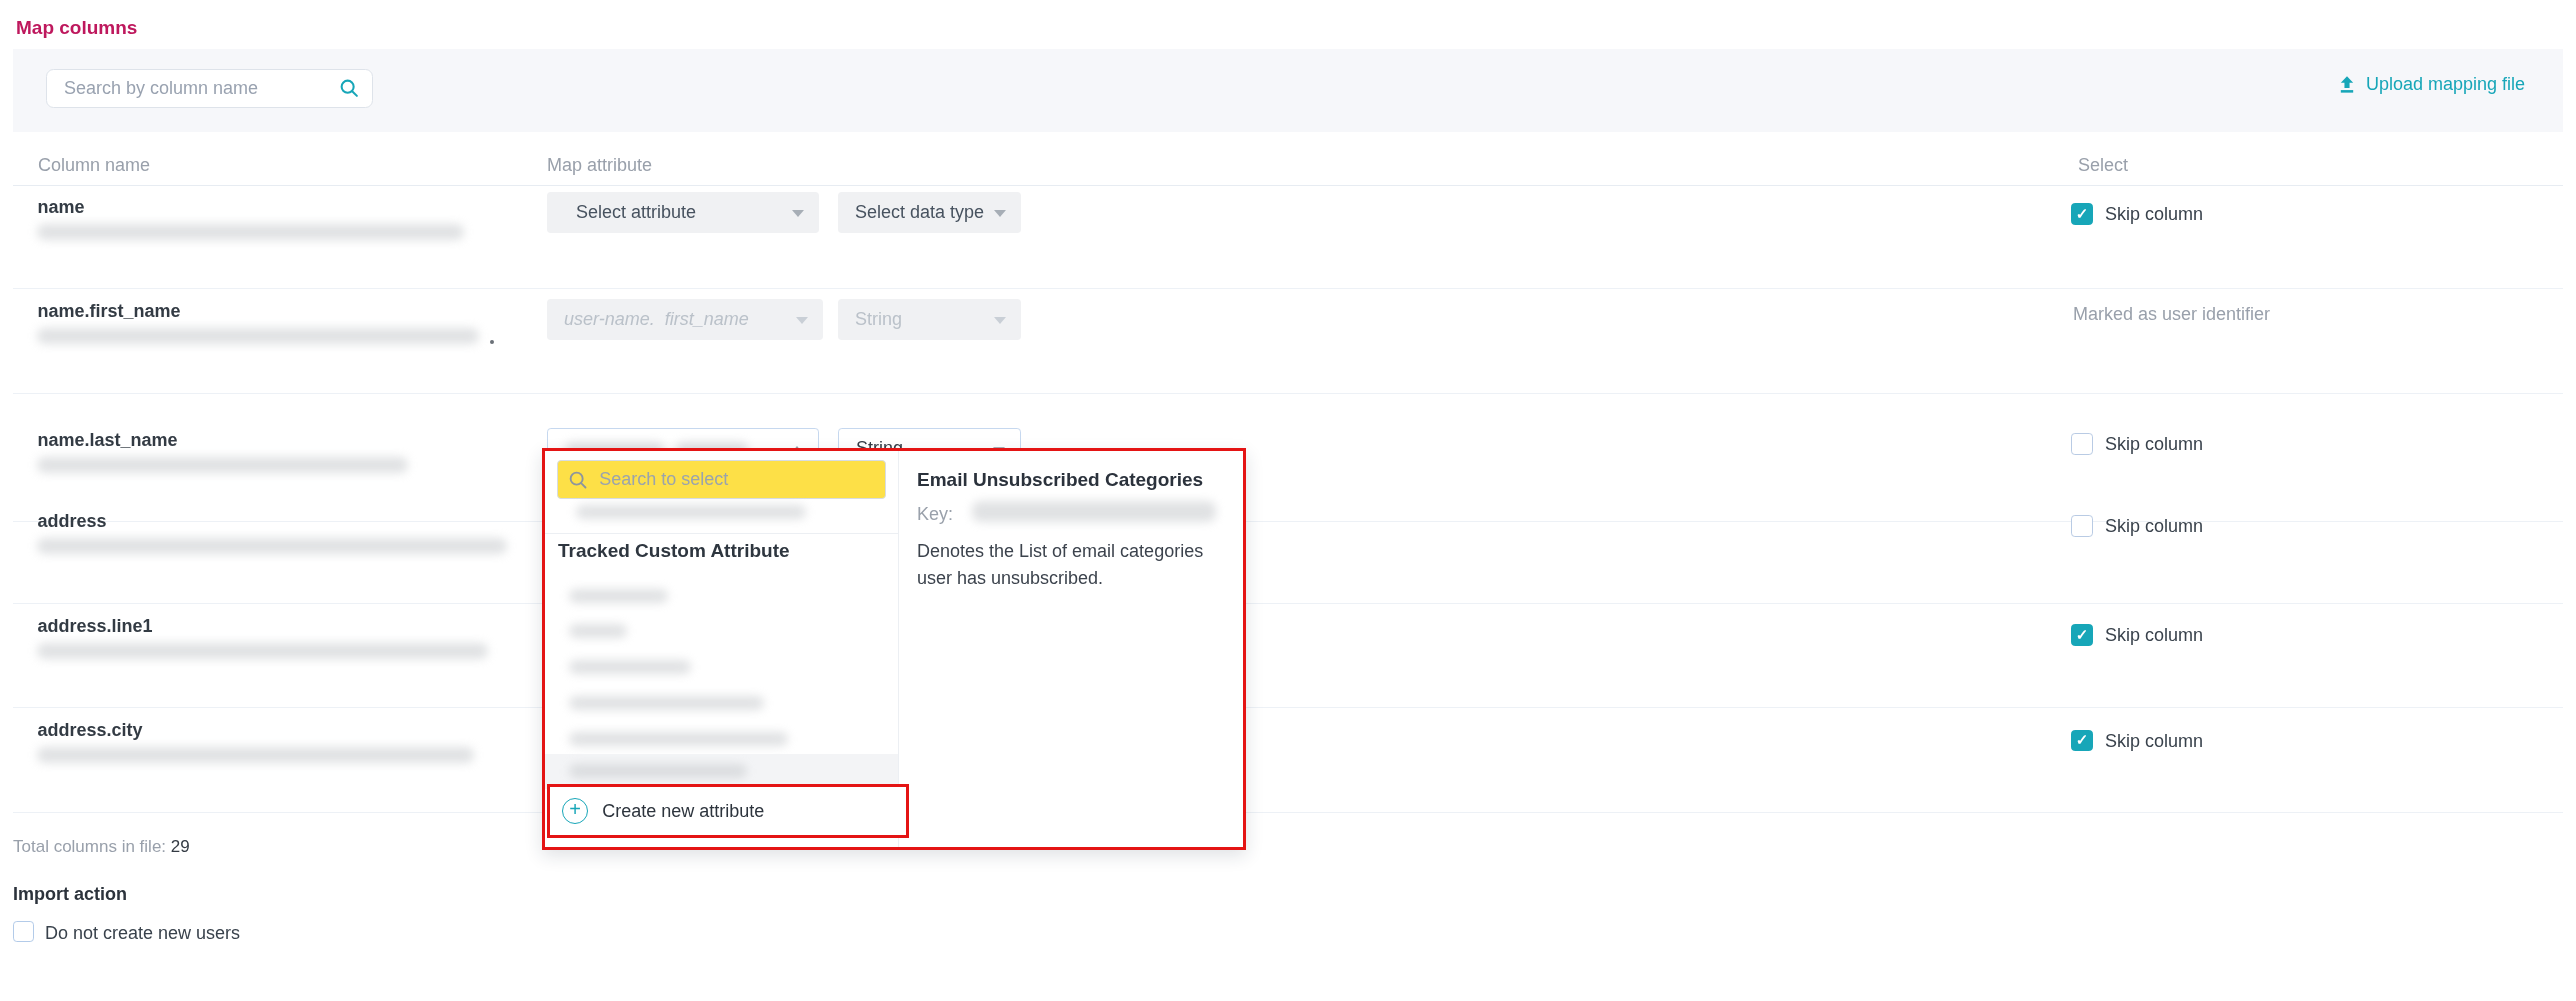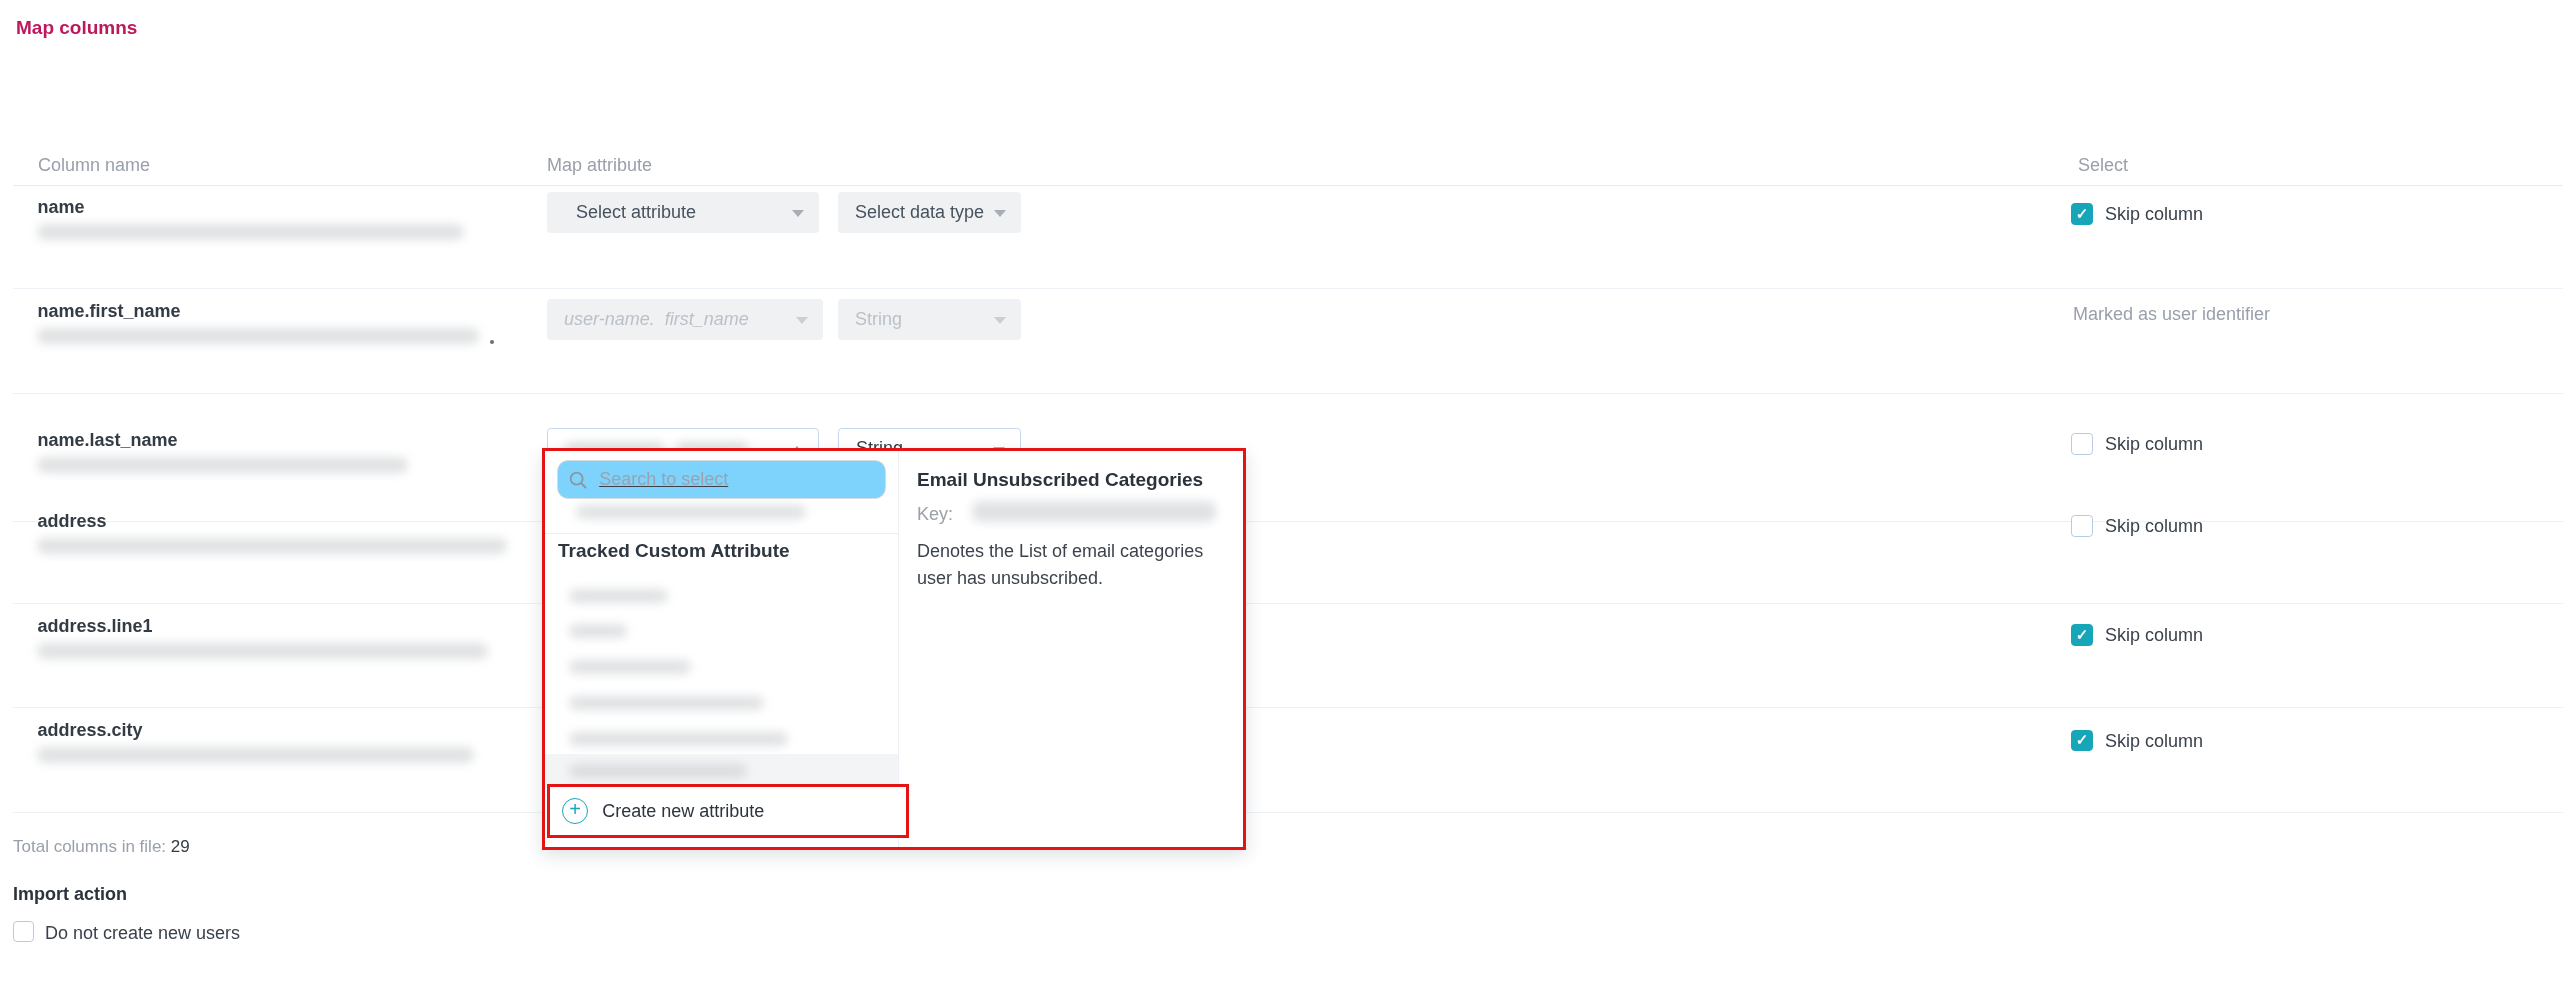--- a/index.html
+++ b/index.html
@@ -47,22 +47,22 @@
   .cb.checked { background:var(--accent); border-color:var(--accent); }
   .cb.checked::after { content:"\2713"; position:absolute; left:3.8px; top:0.9px; color:#fff; font-size:15px; font-weight:700; }
   .cb-label { position:absolute; font-size:18px; color:#39424c; }
   .action-note { position:absolute; font-size:18px; color:#99a0ab; }
 
   
   .dropdown { position:absolute; left:542px; top:448px; width:704px; height:402px;
     border:3.8px solid var(--annotation); background:#fff; z-index:20; box-shadow:0 5.6px 17px rgba(31,45,61,.14); }
   .dd-vdivider { position:absolute; left:353px; top:0; width:0.9px; height:100%; background:#eceff3; }
   .dd-search-wrap { position:absolute; left:12.2px; top:9.4px; width:329px; height:39px; }
-  .dd-search { width:100%; height:100%; border:0.9px solid #d7dce2; border-radius:11px; background:#7dd3fc;
-    padding:0 13px 0 41px; font-size:18px; color:#39424c; font-family:"Liberation Sans", sans-serif; outline:none;text-decoration:underline; }
+  .dd-search { width:100%; height:100%; border:0.9px solid #d7dce2; border-radius:4px; background:#fde047;
+    padding:0 13px 0 41px; font-size:18px; color:#39424c; font-family:"Liberation Sans", sans-serif; outline:none; }
   .dd-search::placeholder { color:#9aa3ad; }
   .dd-search-icon { position:absolute; left:11.3px; top:9.4px; }
   .dd-partial { position:absolute; left:31px; top:54px; width:230px; height:14px; }
   .dd-divider { position:absolute; left:0; top:82px; width:353px; height:0.9px; background:#eceff3; }
   .dd-section { position:absolute; left:13px; top:89px; font-size:19px; font-weight:700; color:#2e363f; }
   .dd-item { position:absolute; left:0; width:353px; height:35px; cursor:pointer; }
   .dd-item .blur-bar { left:23.5px; top:10.3px; height:14px; }
   .dd-item.hovered { background:#f3f4f6; }
   .create-box { position:absolute; left:547px; top:784px; width:362px; height:54px;
     border:3.8px solid var(--annotation); background:#fff; z-index:21; display:flex; align-items:center; cursor:pointer; }
@@ -86,20 +86,40 @@
 
   svg { display:block; }
 </style>
 </head>
 <body>
 
 <div class="screen">
 
   <div class="page-title">Map columns</div>
 
+  <div class="toolbar">
+    <div class="search-wrap">
+      <input class="search-input" type="text" placeholder="Search by column name" style="">
+      <span class="search-icon-right">
+        <svg width="20.7" height="20.7" viewBox="0 0 22 22">
+          <circle cx="9.2" cy="9.2" r="6.4" fill="none" stroke="#17A6B8" stroke-width="2.2"></circle>
+          <line x1="14" y1="14" x2="19" y2="19" stroke="#17A6B8" stroke-width="2.2" stroke-linecap="round"></line>
+        </svg>
+      </span>
+    </div>
+    <div class="upload-link">
+      <span>
+        <svg width="20" height="20" viewBox="0 0 22 22">
+          <path d="M11 1.5 L4.2 8.6 H8.2 V14.2 H13.8 V8.6 H17.8 Z" fill="#17A6B8"></path>
+          <rect x="4.2" y="16.6" width="13.6" height="2.8" fill="#17A6B8"></rect>
+        </svg>
+      </span>
+      <span>Upload mapping file</span>
+    </div>
+  </div>
 
   <div class="th" style="left:38px;">Column name</div>
   <div class="th" style="left:547px;">Map attribute</div>
   <div class="th" style="left:2078px;">Select</div>
   <div class="header-divider"></div>
 
   <div class="row" style="top:185px; height:104px;">
     <div class="row-label">name</div>
     <div class="blur-bar row-blur" style="width:427px;"></div>
     <div class="select select-gray" style="left:534px; top:6.6px; width:272px;padding-left:29px;">

